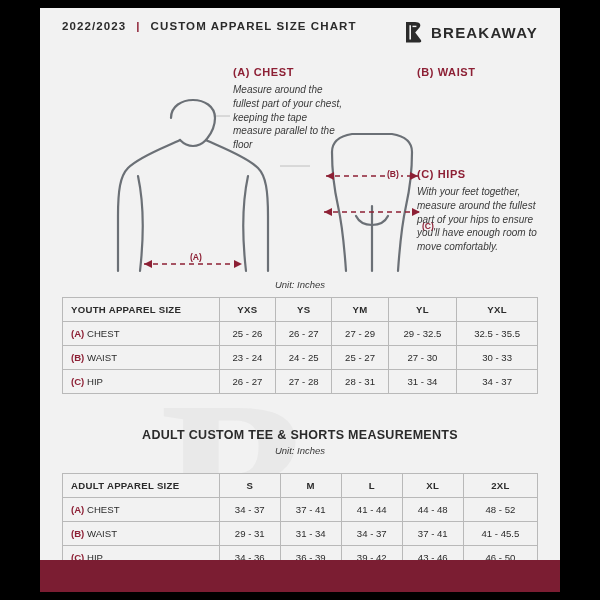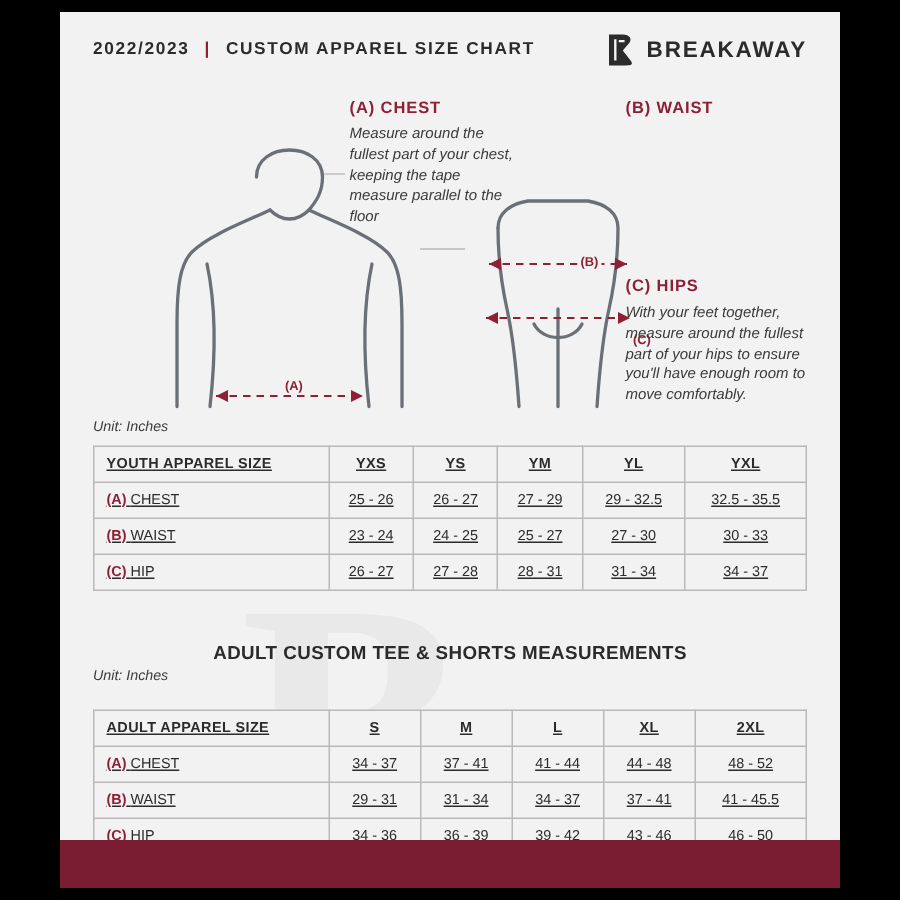--- a/index.html
+++ b/index.html
@@ -37,25 +37,25 @@
     font-size: 230px;
     font-weight: bold;
     color: #e9e9e9;
     line-height: 1;
     user-select: none;
   }
   
   .header {
     position: absolute;
     left: 0;
-    top: 0;
+    top: 12px;
     width: 520px;
     height: 50px;
     display: flex;
-    align-items: center;
+    align-items: flex-start;
     justify-content: space-between;
     padding: 0 22px;
     box-sizing: border-box;
   }
   .header-left {
     display: flex;
     align-items: center;
     font-size: 11.5px;
     font-weight: bold;
     letter-spacing: 1.1px;
@@ -111,21 +111,21 @@
   }
   .co-waist {
     position: absolute;
     left: 377px;
     top: 10px;
     width: 120px;
   }
   .co-hips {
     position: absolute;
     left: 377px;
-    top: 129px;
+    top: 112px;
     width: 120px;
   }
   .tag {
     position: absolute;
     font-size: 8.6px;
     font-weight: bold;
     color: #8d2035;
     background: #f2f2f2;
     padding: 0 2px;
   }
@@ -135,21 +135,21 @@
   
   .section-title {
     text-align: center;
     font-size: 12.5px;
     font-weight: bold;
     letter-spacing: 0.3px;
     color: #2b2b2b;
     margin: 0;
   }
   .section-sub {
-    text-align: left;
+    text-align: center;
     font-size: 9.5px;
     font-style: italic;
     color: #3a3a3a;
     margin: 3px 0 0 0;
   }
   .tbl-wrap {
     position: absolute;
     left: 22px;
     width: 476px;
   }
@@ -158,21 +158,20 @@
     border-collapse: collapse;
     background: #f2f2f2;
   }
   th, td {
     border: 1px solid #b9b9b9;
     height: 23px;
     font-size: 9.6px;
     color: #2b2b2b;
     text-align: center;
     padding: 0 3px;
-    text-decoration: underline;
   }
   th {
     font-weight: bold;
     letter-spacing: 0.3px;
   }
   th.rowhead, td.rowhead {
     text-align: left;
     padding-left: 8px;
     font-weight: normal;
   }

